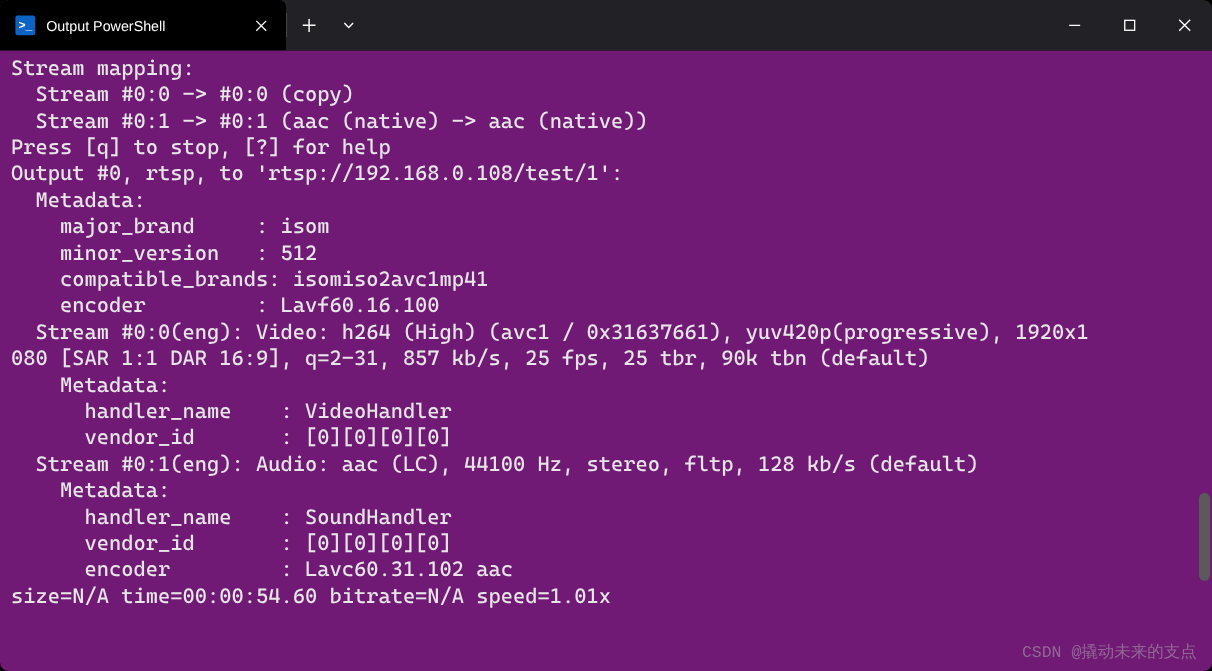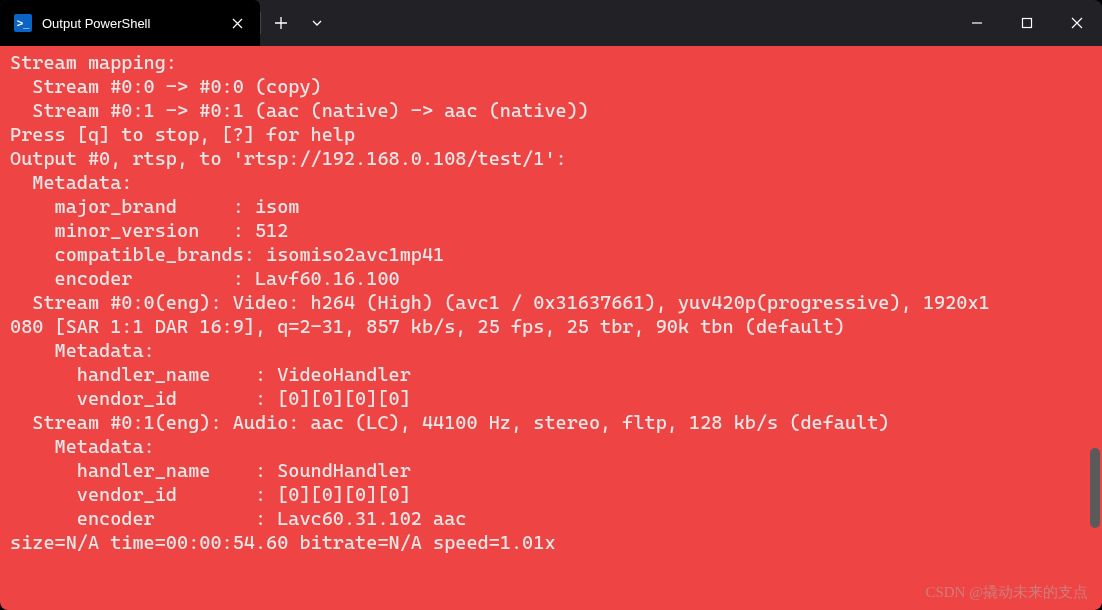--- a/index.html
+++ b/index.html
@@ -51,21 +51,21 @@
     font-size:16px; color:#fff;
   }
   .divider { width:1px; height:22px; background:#444; }
   .window-controls { display:flex; }
   .win-btn {
     width:50px; height:46px;
     display:flex;align-items:center;justify-content:center;
     color:#fff;
   }
   .terminal {
-    background:#ef4444;
+    background:#701a75;
     color:#e6e6e6;
     font-family: Consolas, "Cascadia Mono", monospace;
     font-size: 19px;
     line-height: 24px;
     padding: 4px 10px;
     white-space: pre;
     height: calc(610px - 46px);
     overflow:hidden;
     position:relative;
   }
@@ -85,21 +85,21 @@
     height:80px;
     background:#5a5a5a;
     border-radius:5px;
   }
   .watermark {
     position:absolute;
     right:14px;
     bottom:8px;
     color:rgba(180,180,180,0.5);
     font-size:15px;
-    font-family: Liberation Serif, serif;
+    font-family: Liberation Mono, monospace;
   }
   svg { display:block; }
 </style>
 </head>
 <body>
 
 <div class="titlebar">
   <div class="tab-area">
     <div class="tab">
       <div class="ps-icon">&gt;_</div>

